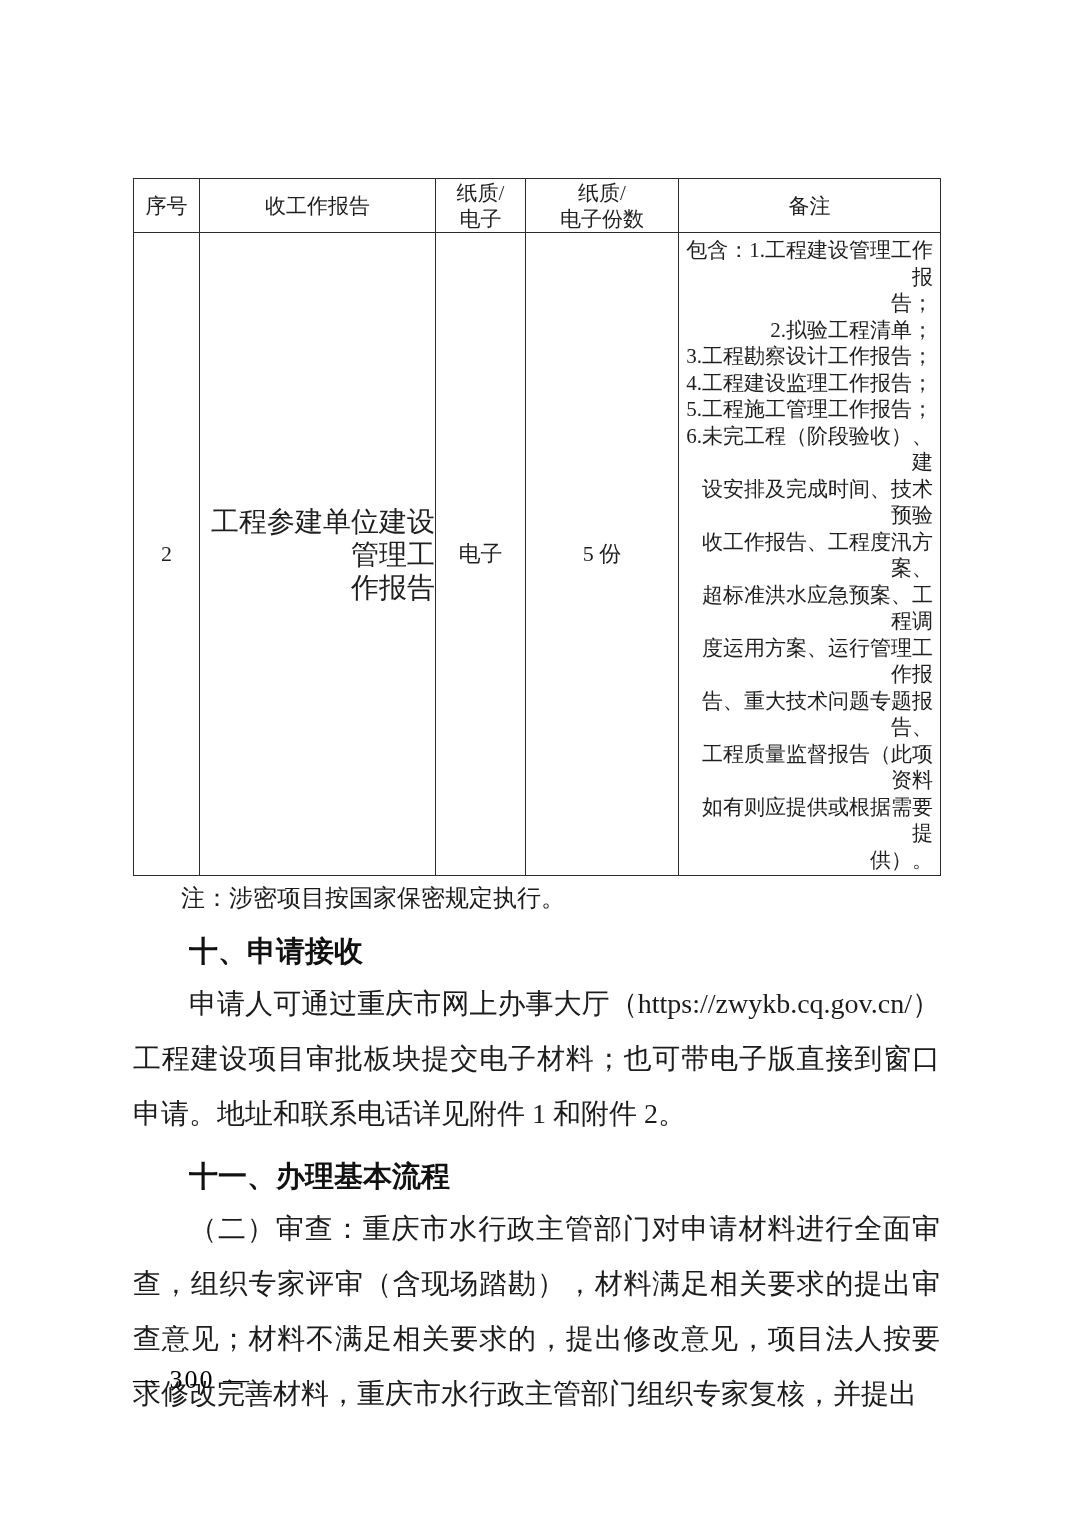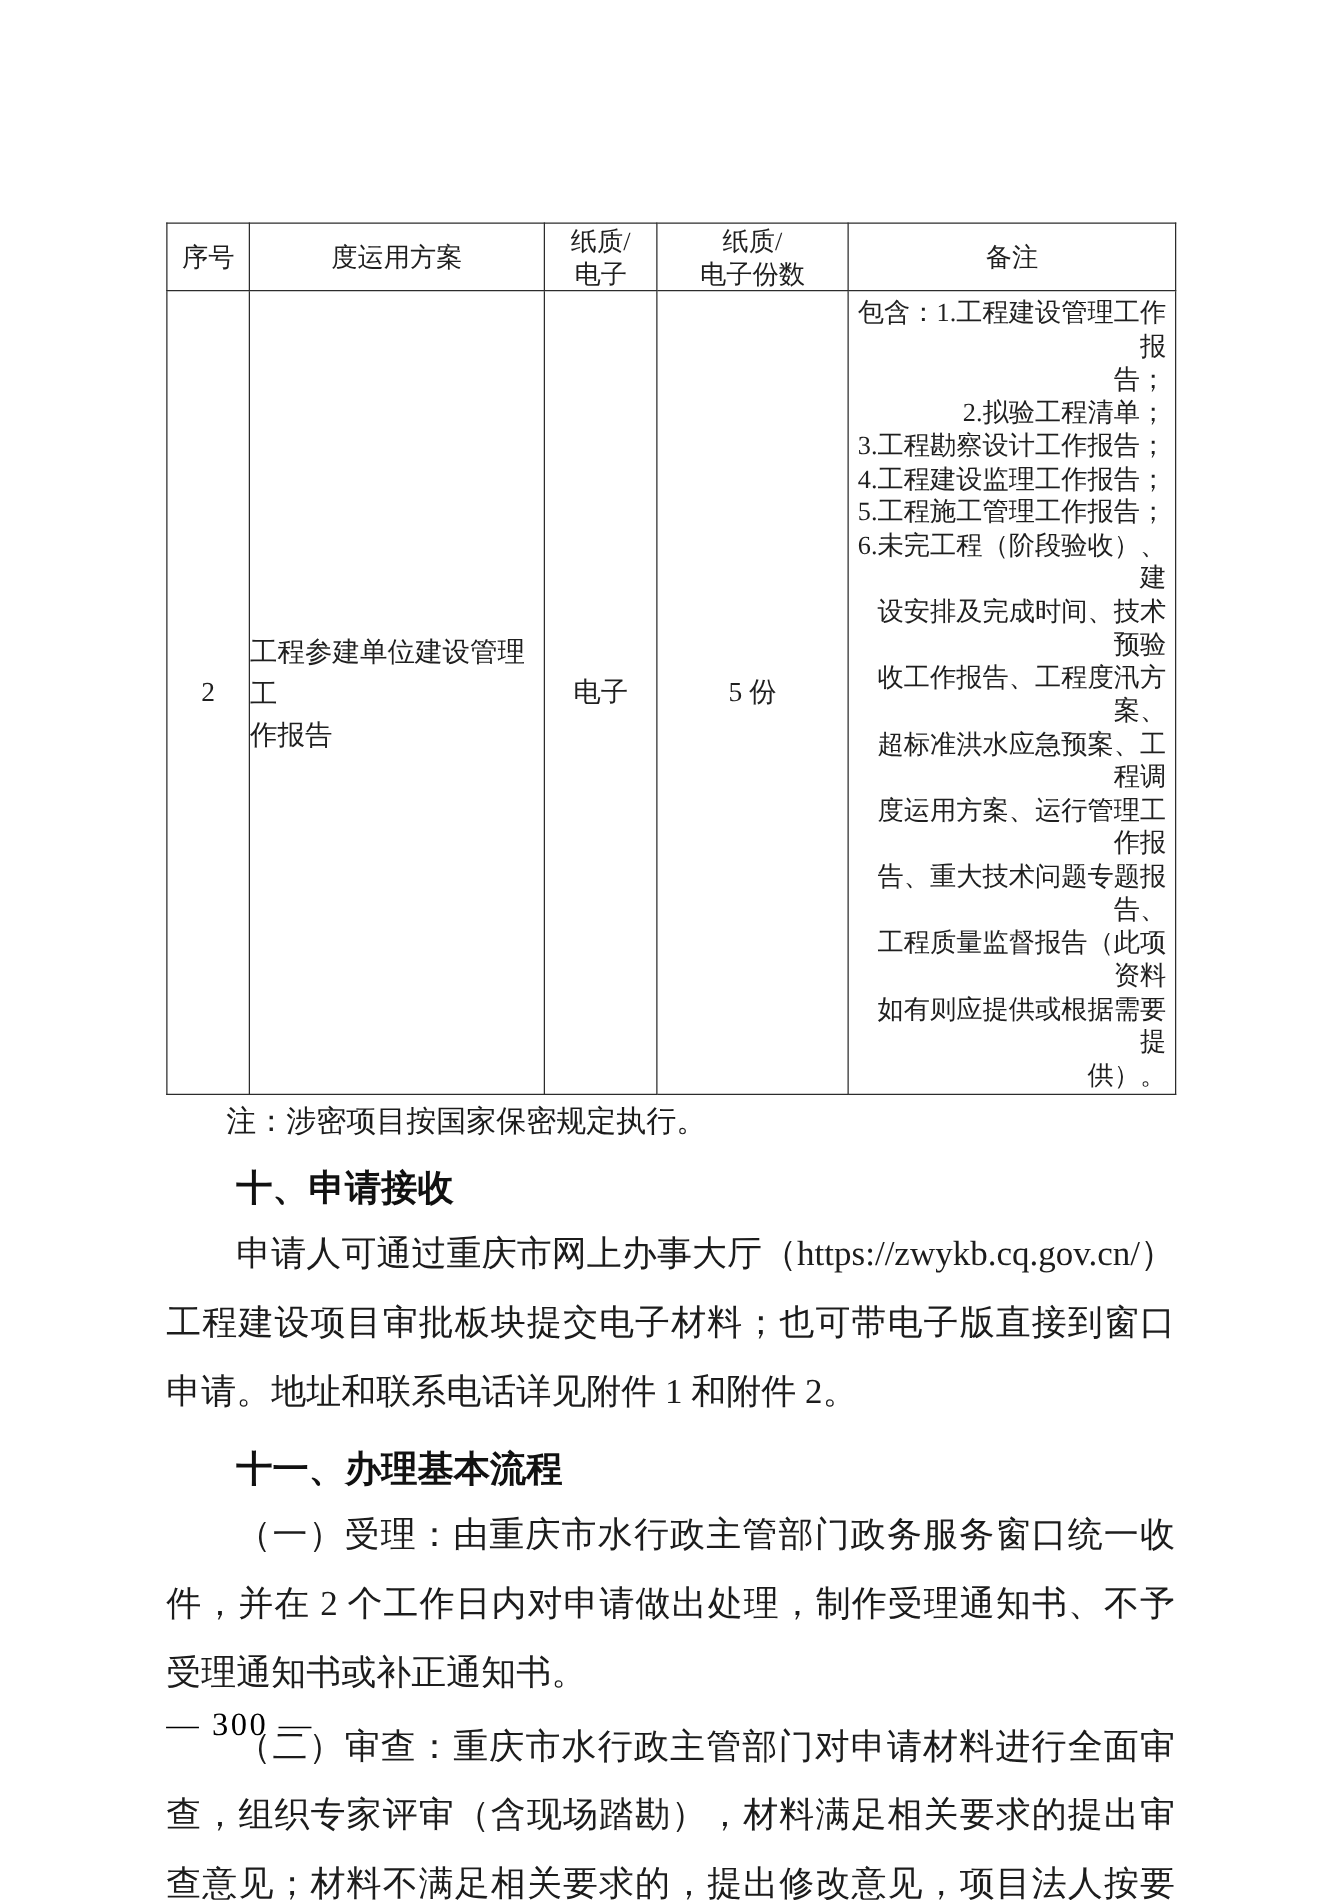--- a/index.html
+++ b/index.html
@@ -47,23 +47,23 @@
     vertical-align: middle;
     white-space: pre-line;
   }
   table.materials tbody tr { height: 405px; }
   td.c-seq, td.c-medium, td.c-copies {
     text-align: center;
     vertical-align: middle;
     font-size: 22px;
   }
   td.c-name {
-    text-align: left;
+    text-align: right;
     vertical-align: middle;
-    font-size: 22px;
+    font-size: 28px;
     line-height: 33px;
     white-space: pre-line;
   }
   td.c-remark {
     vertical-align: top;
     font-size: 21px;
     line-height: 26.5px;
     padding: 4px 7px 2px 7px;
     white-space: pre-line;
     text-align: right;
@@ -115,21 +115,21 @@
       <colgroup>
         <col class="col-seq">
         <col class="col-name">
         <col class="col-medium">
         <col class="col-copies">
         <col class="col-remark">
       </colgroup>
       <thead>
         <tr>
           <th>序号</th>
-          <th>度运用方案</th>
+          <th>收工作报告</th>
           <th>纸质/
 电子</th>
           <th>纸质/
 电子份数</th>
           <th>备注</th>
         </tr>
       </thead>
       <tbody>
         <tr>
           <td class="c-seq">2</td>
@@ -155,19 +155,18 @@
         </tr>
       </tbody>
     </table>
 
     <p class="note">注：涉密项目按国家保密规定执行。</p>
 
     <h2 class="heading">十、申请接收</h2>
     <p class="para">申请人可通过重庆市网上办事大厅（https://zwykb.cq.gov.cn/）工程建设项目审批板块提交电子材料；也可带电子版直接到窗口申请。地址和联系电话详见附件 1 和附件 2。</p>
 
     <h2 class="heading">十一、办理基本流程</h2>
-    <p class="para">（一）受理：由重庆市水行政主管部门政务服务窗口统一收件，并在 2 个工作日内对申请做出处理，制作受理通知书、不予受理通知书或补正通知书。</p>
     <p class="para">（二）审查：重庆市水行政主管部门对申请材料进行全面审查，组织专家评审（含现场踏勘），材料满足相关要求的提出审查意见；材料不满足相关要求的，提出修改意见，项目法人按要求修改完善材料，重庆市水行政主管部门组织专家复核，并提出</p>
 
   </div>
 
   <div class="page-footer">— 300 —</div>
 </div>
 
 </body></html>

